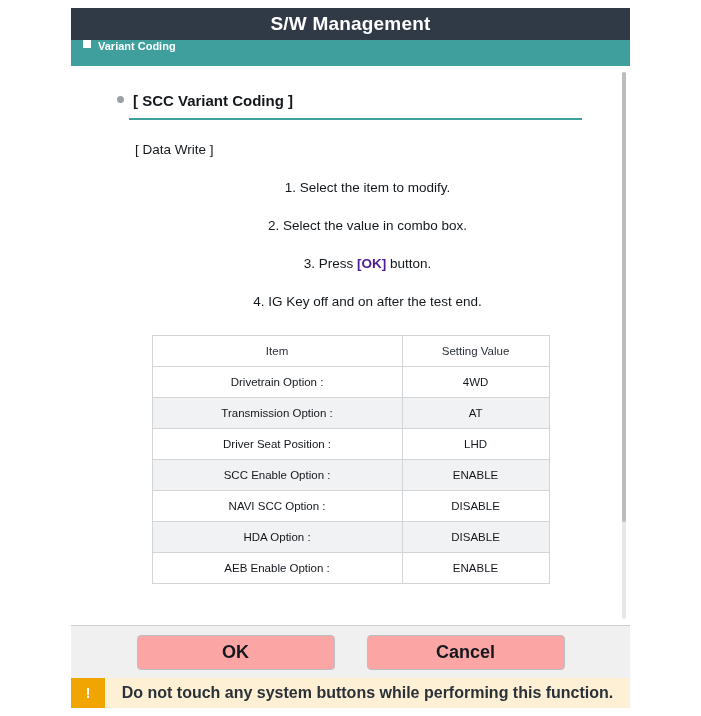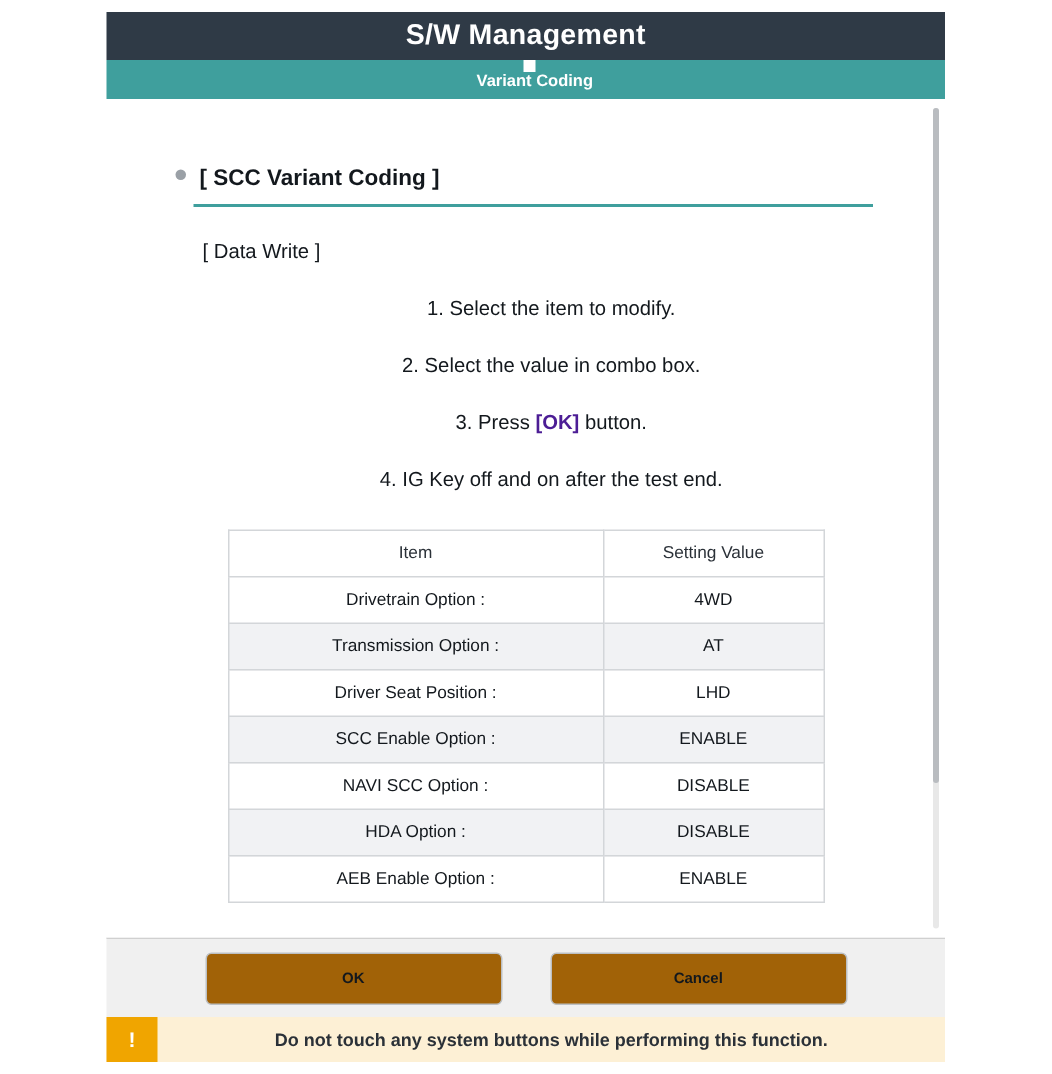--- a/index.html
+++ b/index.html
@@ -38,46 +38,45 @@
     justify-content: center;
     font-size: 19px;
     font-weight: bold;
     letter-spacing: 0.2px;
   }
   .sub-bar {
     height: 26px;
     background: #3f9f9d;
     color: #ffffff;
     display: flex;
-    align-items: center;
+    align-items: flex-start;
     padding-left: 12px;
     font-size: 11px;
     font-weight: bold;
-    flex-direction: column;
   }
   .sub-bar .marker {
     width: 8px;
     height: 8px;
     background: #ffffff;
     margin-right: 7px;
     display: inline-block;
   }
   .content {
     position: relative;
     flex: 1;
     background: #ffffff;
     overflow: hidden;
   }
   .scroll-area {
     position: absolute;
     left: 0;
     top: 0;
     right: 0;
     bottom: 0;
-    padding: 36px 30px 0 30px;
+    padding: 18px 30px 0 30px;
     box-sizing: border-box;
   }
   .scrollbar-track {
     position: absolute;
     right: 4px;
     top: 6px;
     bottom: 6px;
     width: 4px;
     background: #e8e8e8;
     border-radius: 2px;
@@ -160,24 +159,24 @@
     border-top: 1px solid #d0d0d0;
     height: 52px;
     display: flex;
     align-items: center;
     justify-content: center;
     gap: 32px;
   }
   .btn {
     width: 196px;
     height: 33px;
-    background: #a16207;
+    background: #fca5a5;
     border: 1px solid #bcbfc2;
     border-radius: 4px;
-    font-size: 10px;
+    font-size: 18px;
     font-weight: bold;
     color: #13181d;
     display: flex;
     align-items: center;
     justify-content: center;
     cursor: pointer;
   }
   .warning {
     height: 30px;
     background: #fdf0d5;
@@ -191,21 +190,21 @@
     color: #ffffff;
     font-weight: bold;
     font-size: 14px;
     display: flex;
     align-items: center;
     justify-content: center;
   }
   .warning .msg {
     flex: 1;
     text-align: center;
-    font-size: 12px;
+    font-size: 16px;
     font-weight: bold;
     color: #2b3138;
   }
 </style>
 </head>
 <body>
 
 <div class="screen">
   <div class="window">
 

